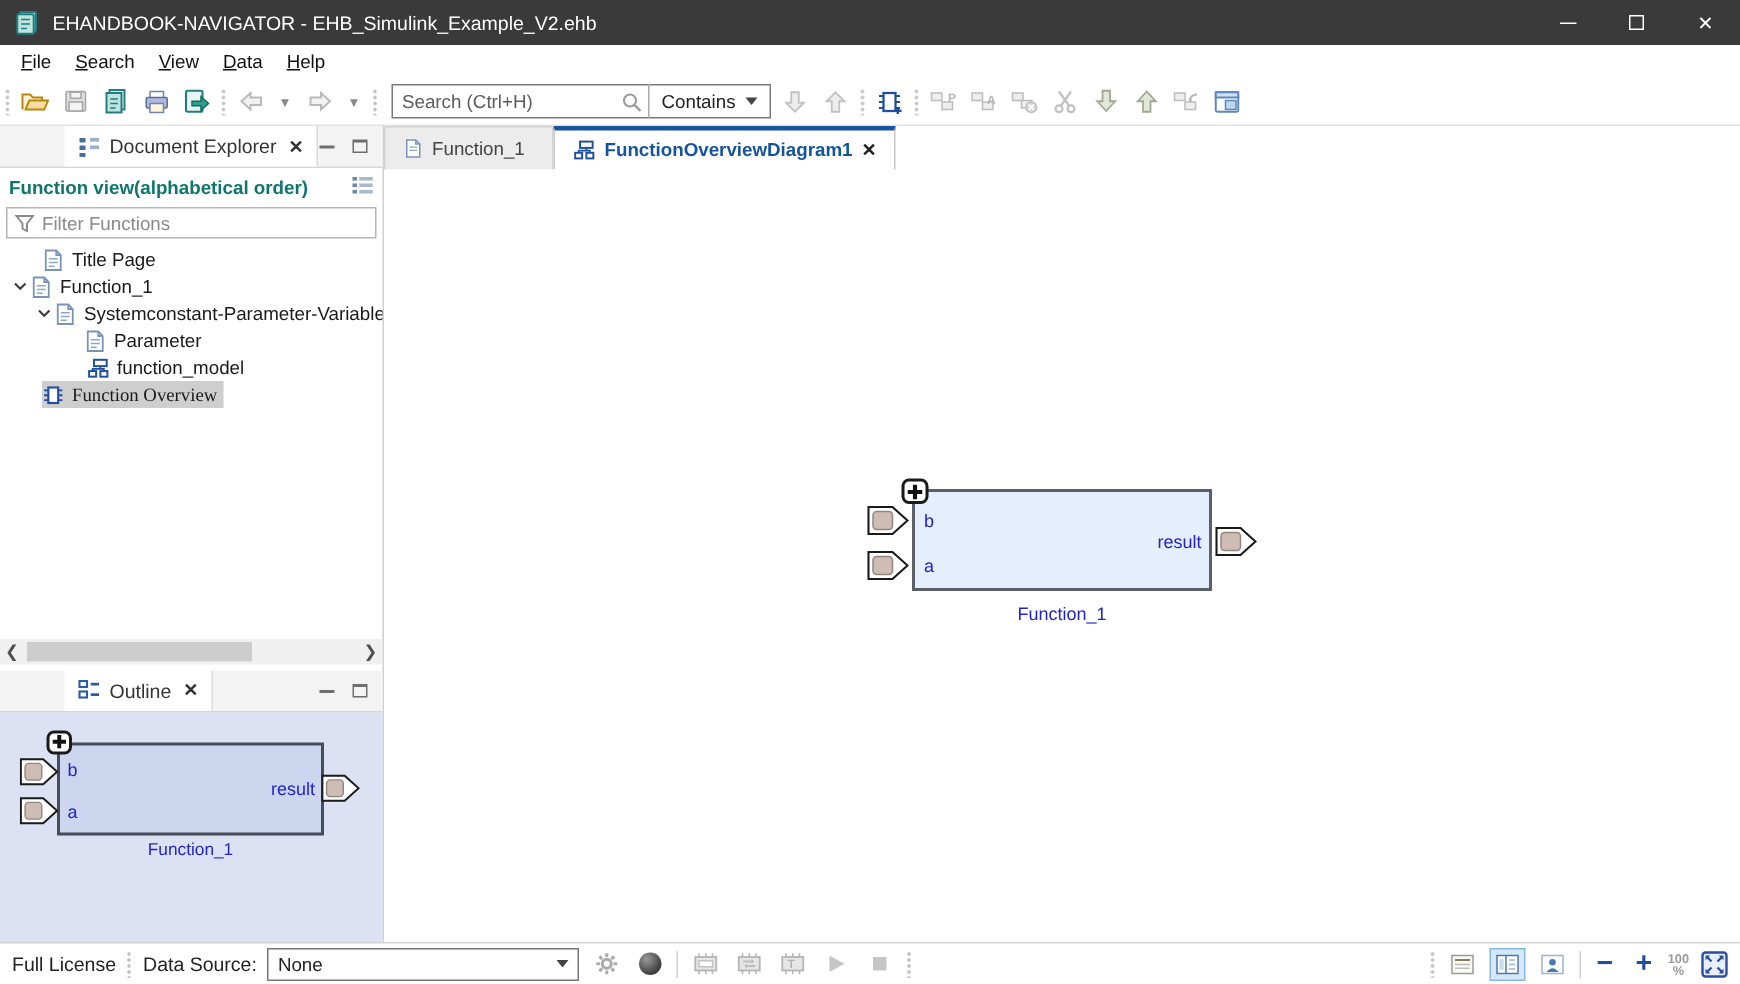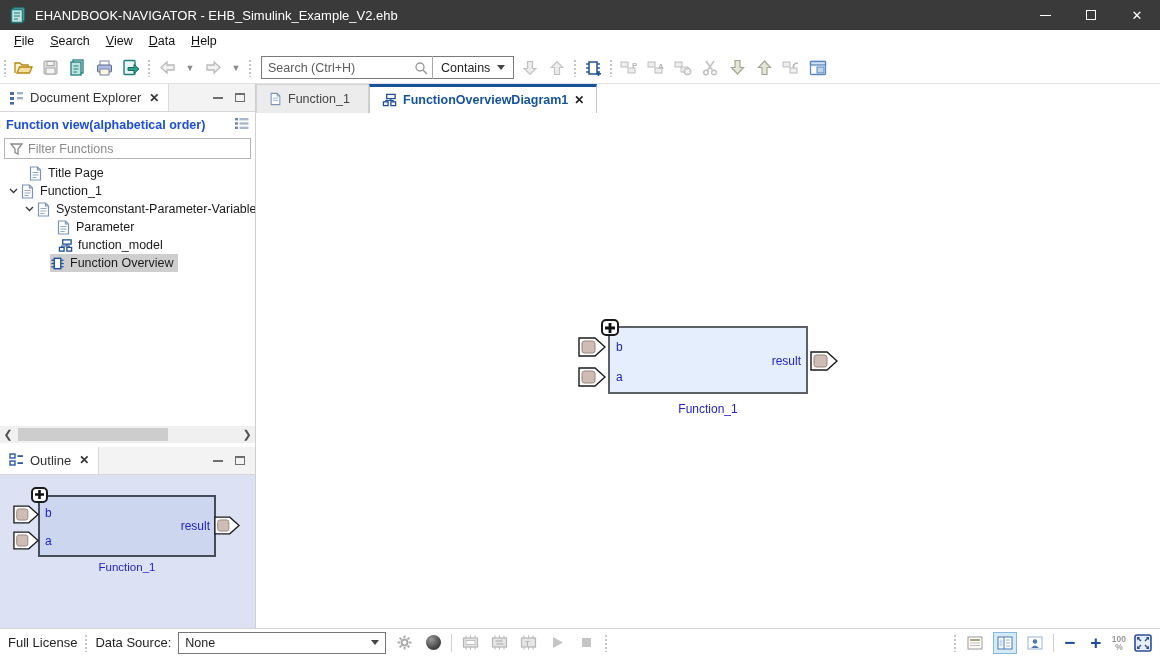--- a/index.html
+++ b/index.html
@@ -32,29 +32,29 @@
   .search-input::placeholder { color:#5c5c5c; opacity:1; }
   .search-mag { padding:0 4px; display:flex; align-items:center; }
   .contains-box { display:flex; align-items:center; gap:7px; padding:0 8px; height:23px; border-left:1px solid #a8a8a8; font-size:12.5px; color:#222; }
   .caret-dark { width:0; height:0; border-left:4px solid transparent; border-right:4px solid transparent; border-top:5px solid #444; }
 
   
   .main-row { flex:1 1 auto; display:flex; min-height:0; }
   .left-panel { width:256px; flex:0 0 256px; border-right:1px solid #cfcfcf; display:flex; flex-direction:column; background:#fff; }
 
   .part-header { height:28px; background:#f3f3f3; border-bottom:1px solid #d6d6d6; display:flex; align-items:stretch; flex:0 0 28px; position:relative; }
-  .view-tab { display:flex; align-items:center; gap:6px; padding:0 9px; background:#fff; border-right:1px solid #dadada; }
+  .view-tab { display:flex; align-items:center; gap:6px; padding:0 9px; background:#fff; border-right:1px solid #dadada;margin-left:43px; }
   .view-tab-label { font-size:13px; color:#333; }
   .tab-close { font-size:12px; color:#333; font-weight:bold; margin-left:2px; }
   .part-btns { margin-left:auto; display:flex; align-items:center; gap:12px; padding-right:10px; }
   .pb-min { width:10px; height:3px; border-bottom:2px solid #6e6e6e; }
   .pb-max { width:10px; height:9px; border:1px solid #6e6e6e; border-top:2px solid #6e6e6e; }
 
   .view-title-row { height:25px; display:flex; align-items:center; padding:0 6px; flex:0 0 25px; }
-  .view-title { font-weight:bold; font-size:12.5px; color:#1d4ed8; }
+  .view-title { font-weight:bold; font-size:12.5px; color:#0f766e; }
   .view-title-icon { margin-left:auto; }
 
   .filter-box { height:21px; margin:1px 4px 2px 4px; border:1px solid #b5b5b5; display:flex; align-items:center; gap:5px; padding-left:5px; flex:0 0 21px; }
   .filter-input { border:0; outline:0; flex:1; font-family:"Liberation Sans",sans-serif; font-size:12.5px; color:#0f172a; }
   .filter-input::placeholder { color:#8a8a8a; opacity:1; }
 
   .tree { flex:1 1 auto; overflow:hidden; padding-top:3px; }
   .tree-row { height:18px; display:flex; align-items:center; white-space:nowrap; overflow:hidden; font-size:12.5px; }
   .tree-chevron { width:14px; display:flex; justify-content:center; flex:0 0 14px; }
   .tree-icon { width:15px; height:15px; margin-right:5px; flex:0 0 15px; }
@@ -378,21 +378,21 @@
         </div>
         <div class="tree-row" style="padding-left:58px;">
           <svg class="tree-icon" viewBox="0 0 16 15">
             <rect x="5" y="1.5" width="9" height="4.5" fill="#fff" stroke="#1f4f9c" stroke-width="1.4"></rect>
             <rect x="1.5" y="9.5" width="5" height="4" fill="#fff" stroke="#1f4f9c" stroke-width="1.4"></rect>
             <rect x="9.5" y="9.5" width="5" height="4" fill="#fff" stroke="#1f4f9c" stroke-width="1.4"></rect>
             <path d="M9.5 6 v2 M4 9.5 v-1.5 h8 v1.5" fill="none" stroke="#1f4f9c" stroke-width="1.2"></path>
           </svg>
           <span class="tree-label">function_model</span>
         </div>
-        <div class="tree-row" style="padding-left:50px;">
+        <div class="tree-row" style="padding-left:28px;font-family:Liberation Serif, serif;">
           <span class="tree-sel">
             <svg class="tree-icon" viewBox="0 0 16 16">
               <rect x="4.5" y="2.5" width="7" height="11" fill="#fff" stroke="#1f4f9c" stroke-width="1.5"></rect>
               <line x1="1.5" y1="4.5" x2="4.5" y2="4.5" stroke="#1f4f9c" stroke-width="1.3"></line>
                 <line x1="1.5" y1="8" x2="4.5" y2="8" stroke="#1f4f9c" stroke-width="1.3"></line>
                 <line x1="1.5" y1="11.5" x2="4.5" y2="11.5" stroke="#1f4f9c" stroke-width="1.3"></line>
               <line x1="11.5" y1="4.5" x2="14.5" y2="4.5" stroke="#1f4f9c" stroke-width="1.3"></line>
                 <line x1="11.5" y1="8" x2="14.5" y2="8" stroke="#1f4f9c" stroke-width="1.3"></line>
                 <line x1="11.5" y1="11.5" x2="14.5" y2="11.5" stroke="#1f4f9c" stroke-width="1.3"></line>
             </svg>

